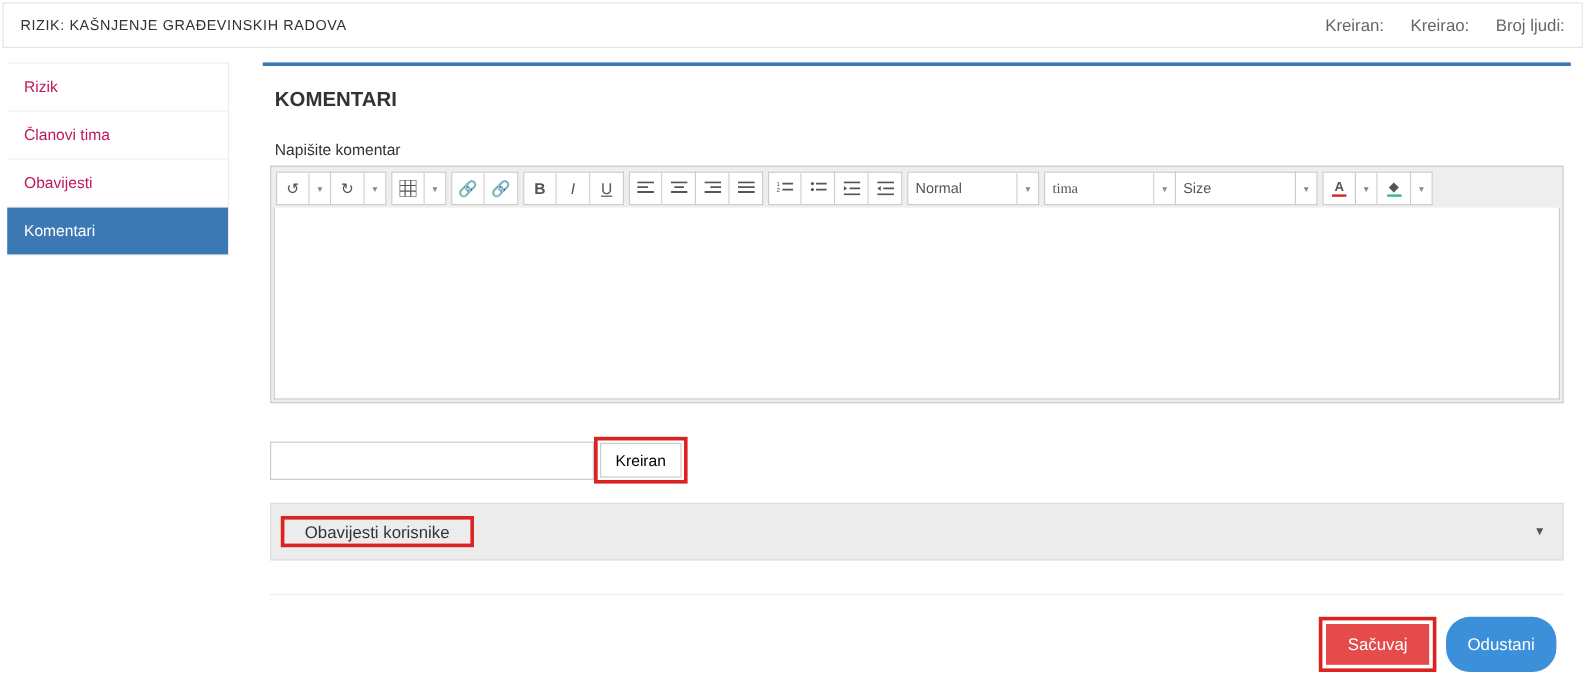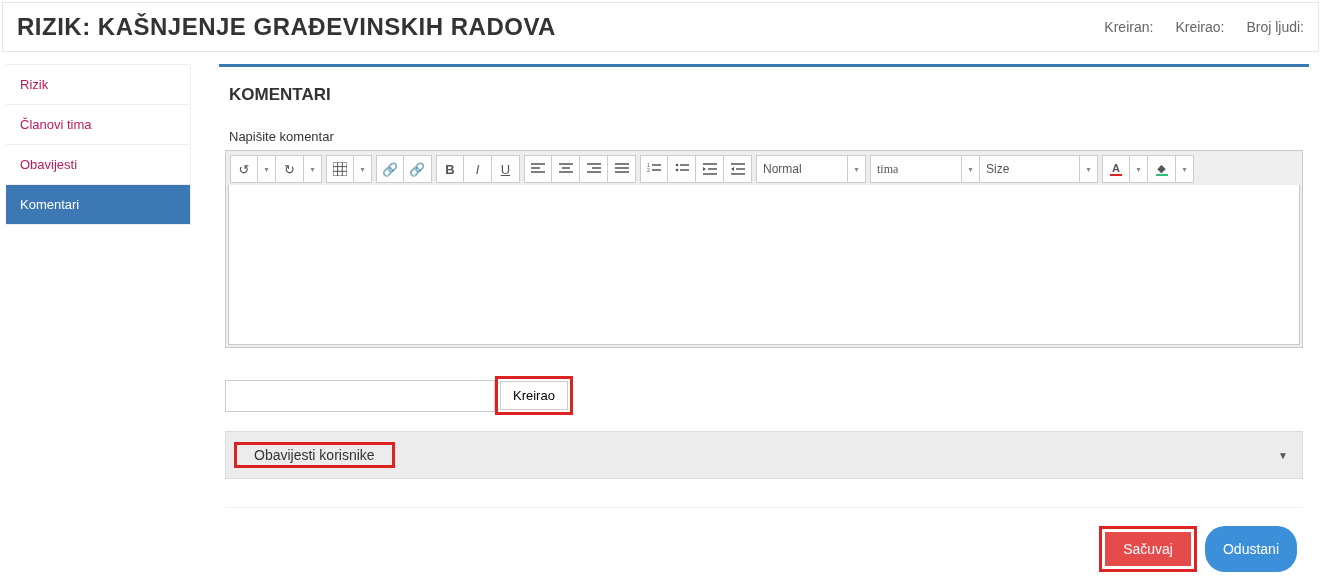--- a/index.html
+++ b/index.html
@@ -8,21 +8,21 @@
   .page { width: 1321px; }
 
   
   .header {
     border: 1px solid #e5e5e5;
     padding: 10px 14px;
     display: flex;
     align-items: center;
     margin: 2px;
   }
-  .header h1 { font-size: 24px; font-weight: bold; letter-spacing: .5px; }
+  .header h1 { font-size: 12px; font-weight: normal; letter-spacing: .5px; }
   .header-meta { margin-left: auto; font-size: 14px; color: #666; display:flex; gap:22px; }
 
   
   .layout { display: flex; padding: 10px 12px 20px 6px; gap: 28px; align-items:flex-start;}
   .sidebar { width: 185px; border: 1px solid #eee; border-left:none; }
   .sidebar-item {
     padding: 12px 14px;
     font-size: 13px;
     color: #be185d;
     border-bottom: 1px solid #eee;
@@ -306,21 +306,21 @@
               </div>
           </div>
 
         </div>
         <div class="rte-area"></div>
       </div>
 
       <div class="file-row">
         <div class="file-input"></div>
         <div class="file-pickwrap hl-red">
-          <button class="file-pick"><span>Kreirao</span></button>
+          <button class="file-pick"><span>Kreiran</span></button>
         </div>
       </div>
 
       <div class="accordion">
         <span class="acc-label-box">
           <span>Obavijesti korisnike</span>
         </span>
         <span class="tri">▼</span>
       </div>
 

